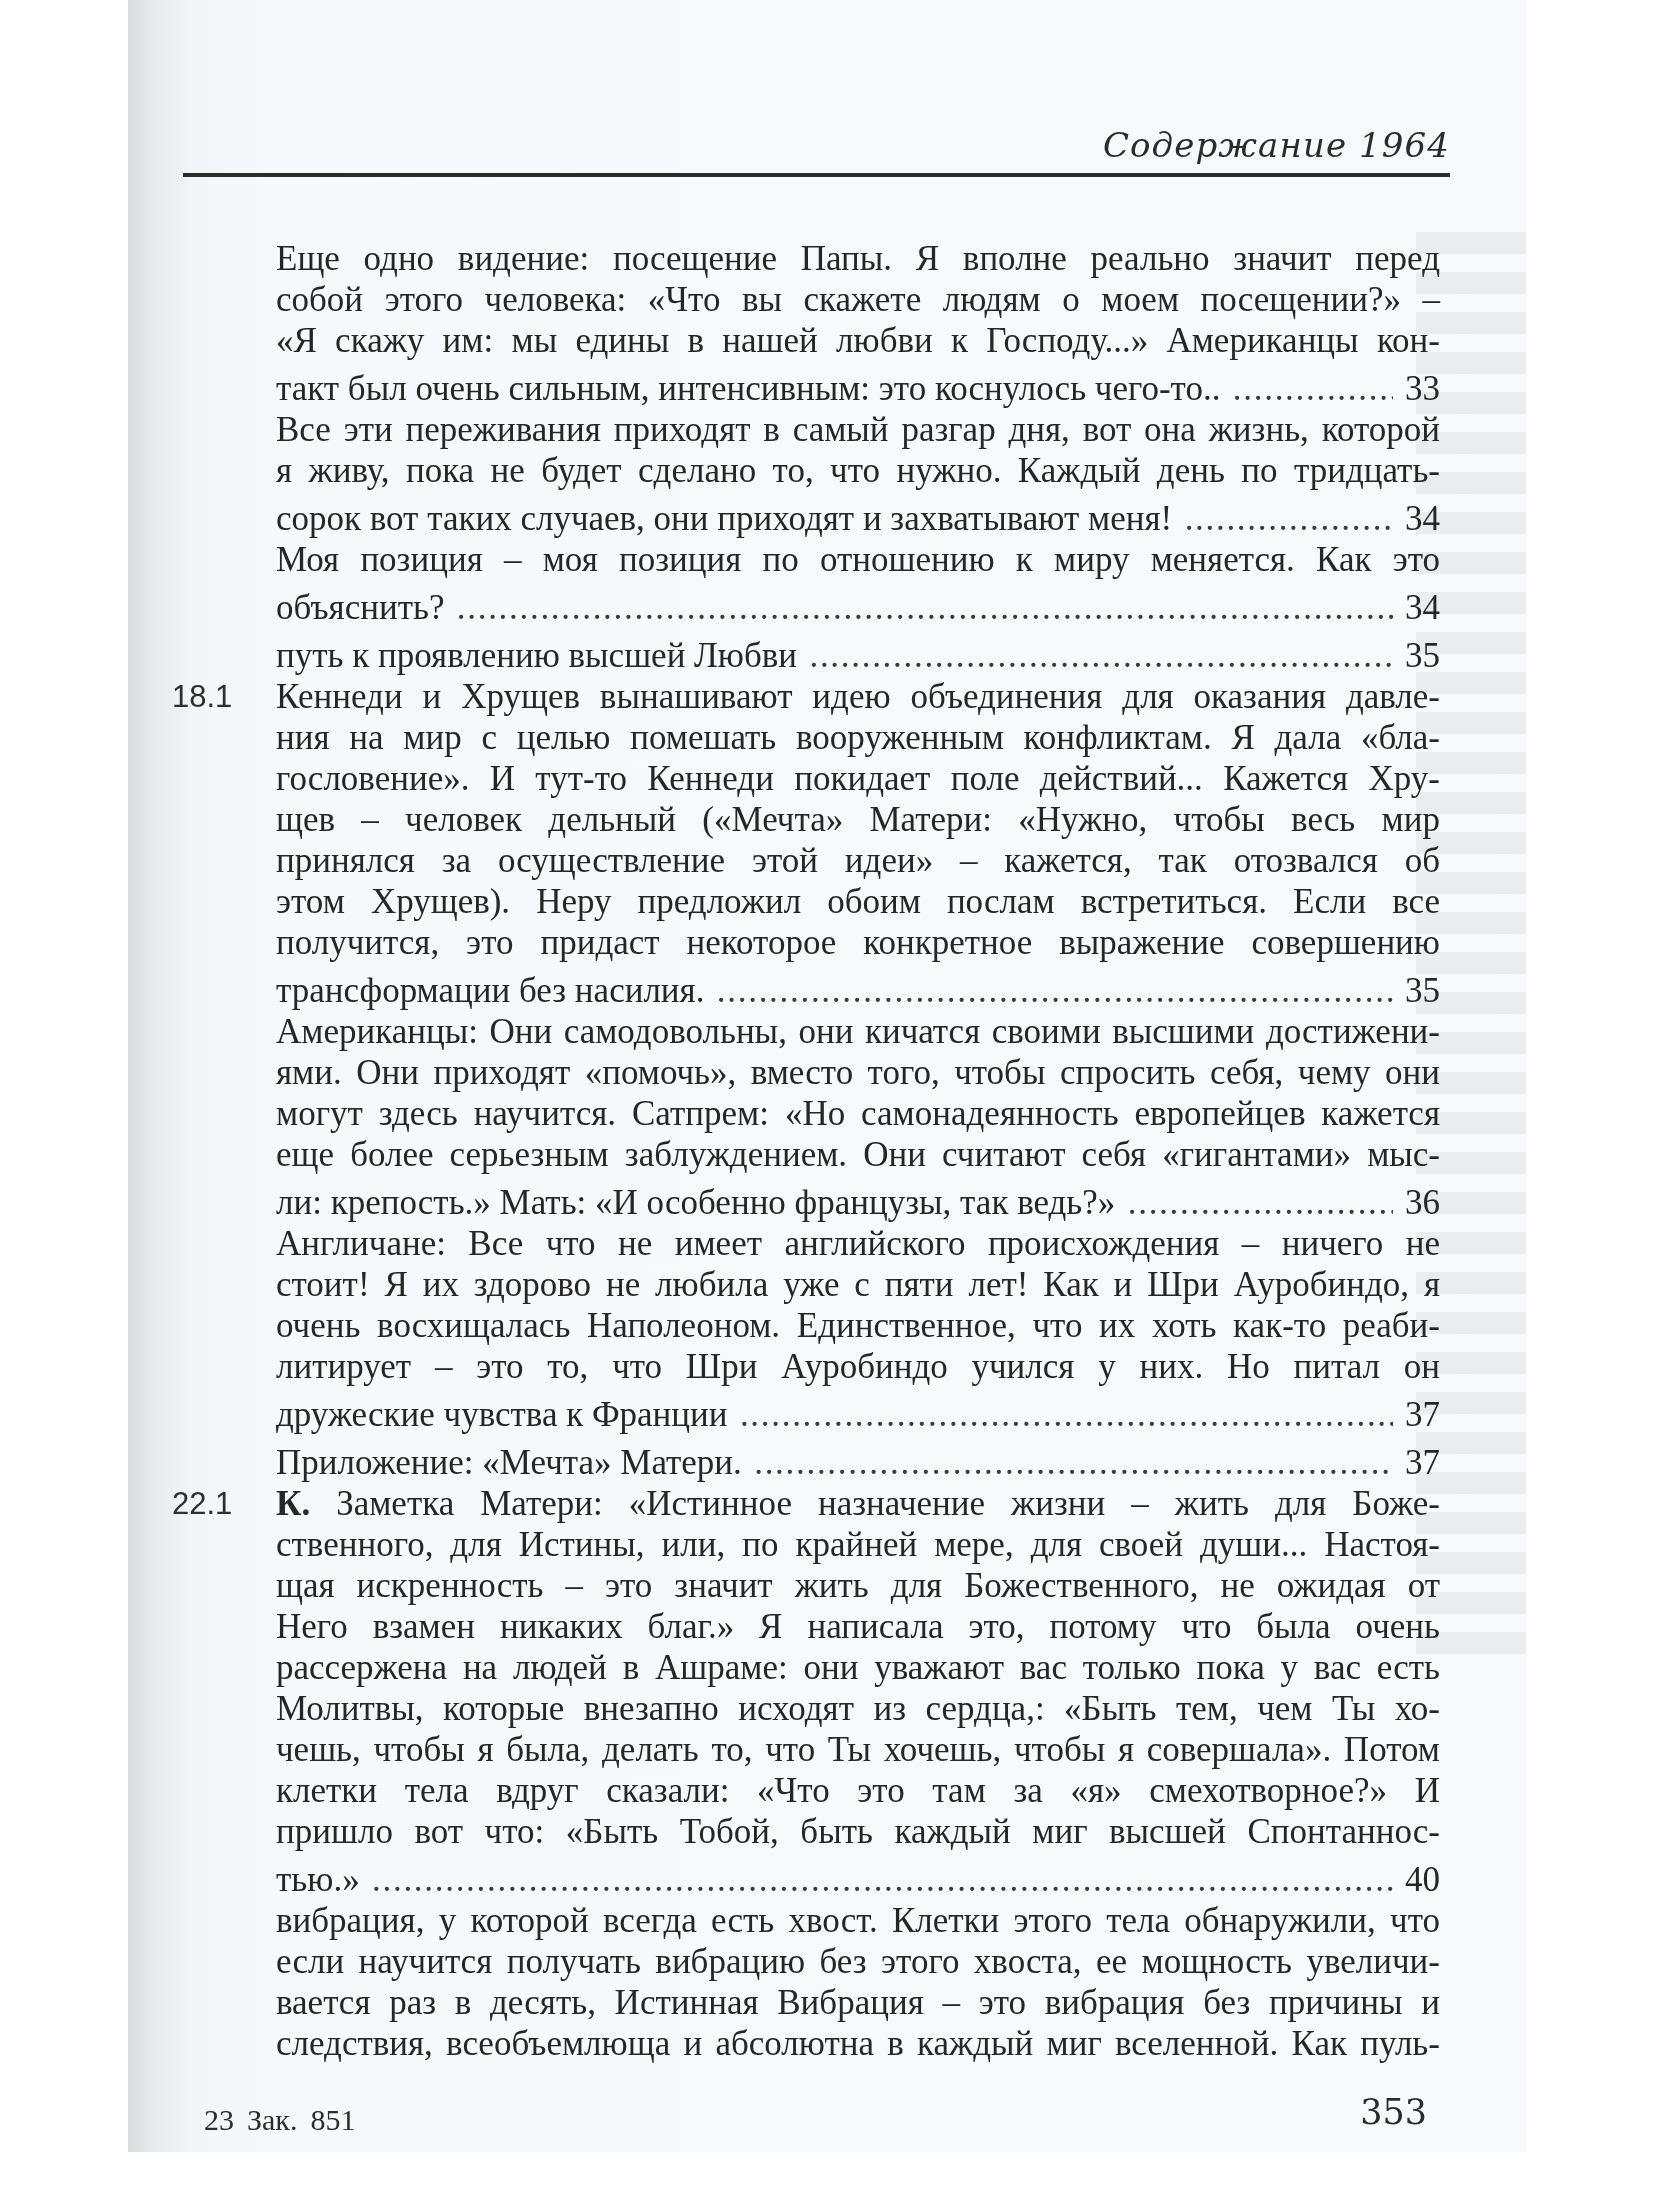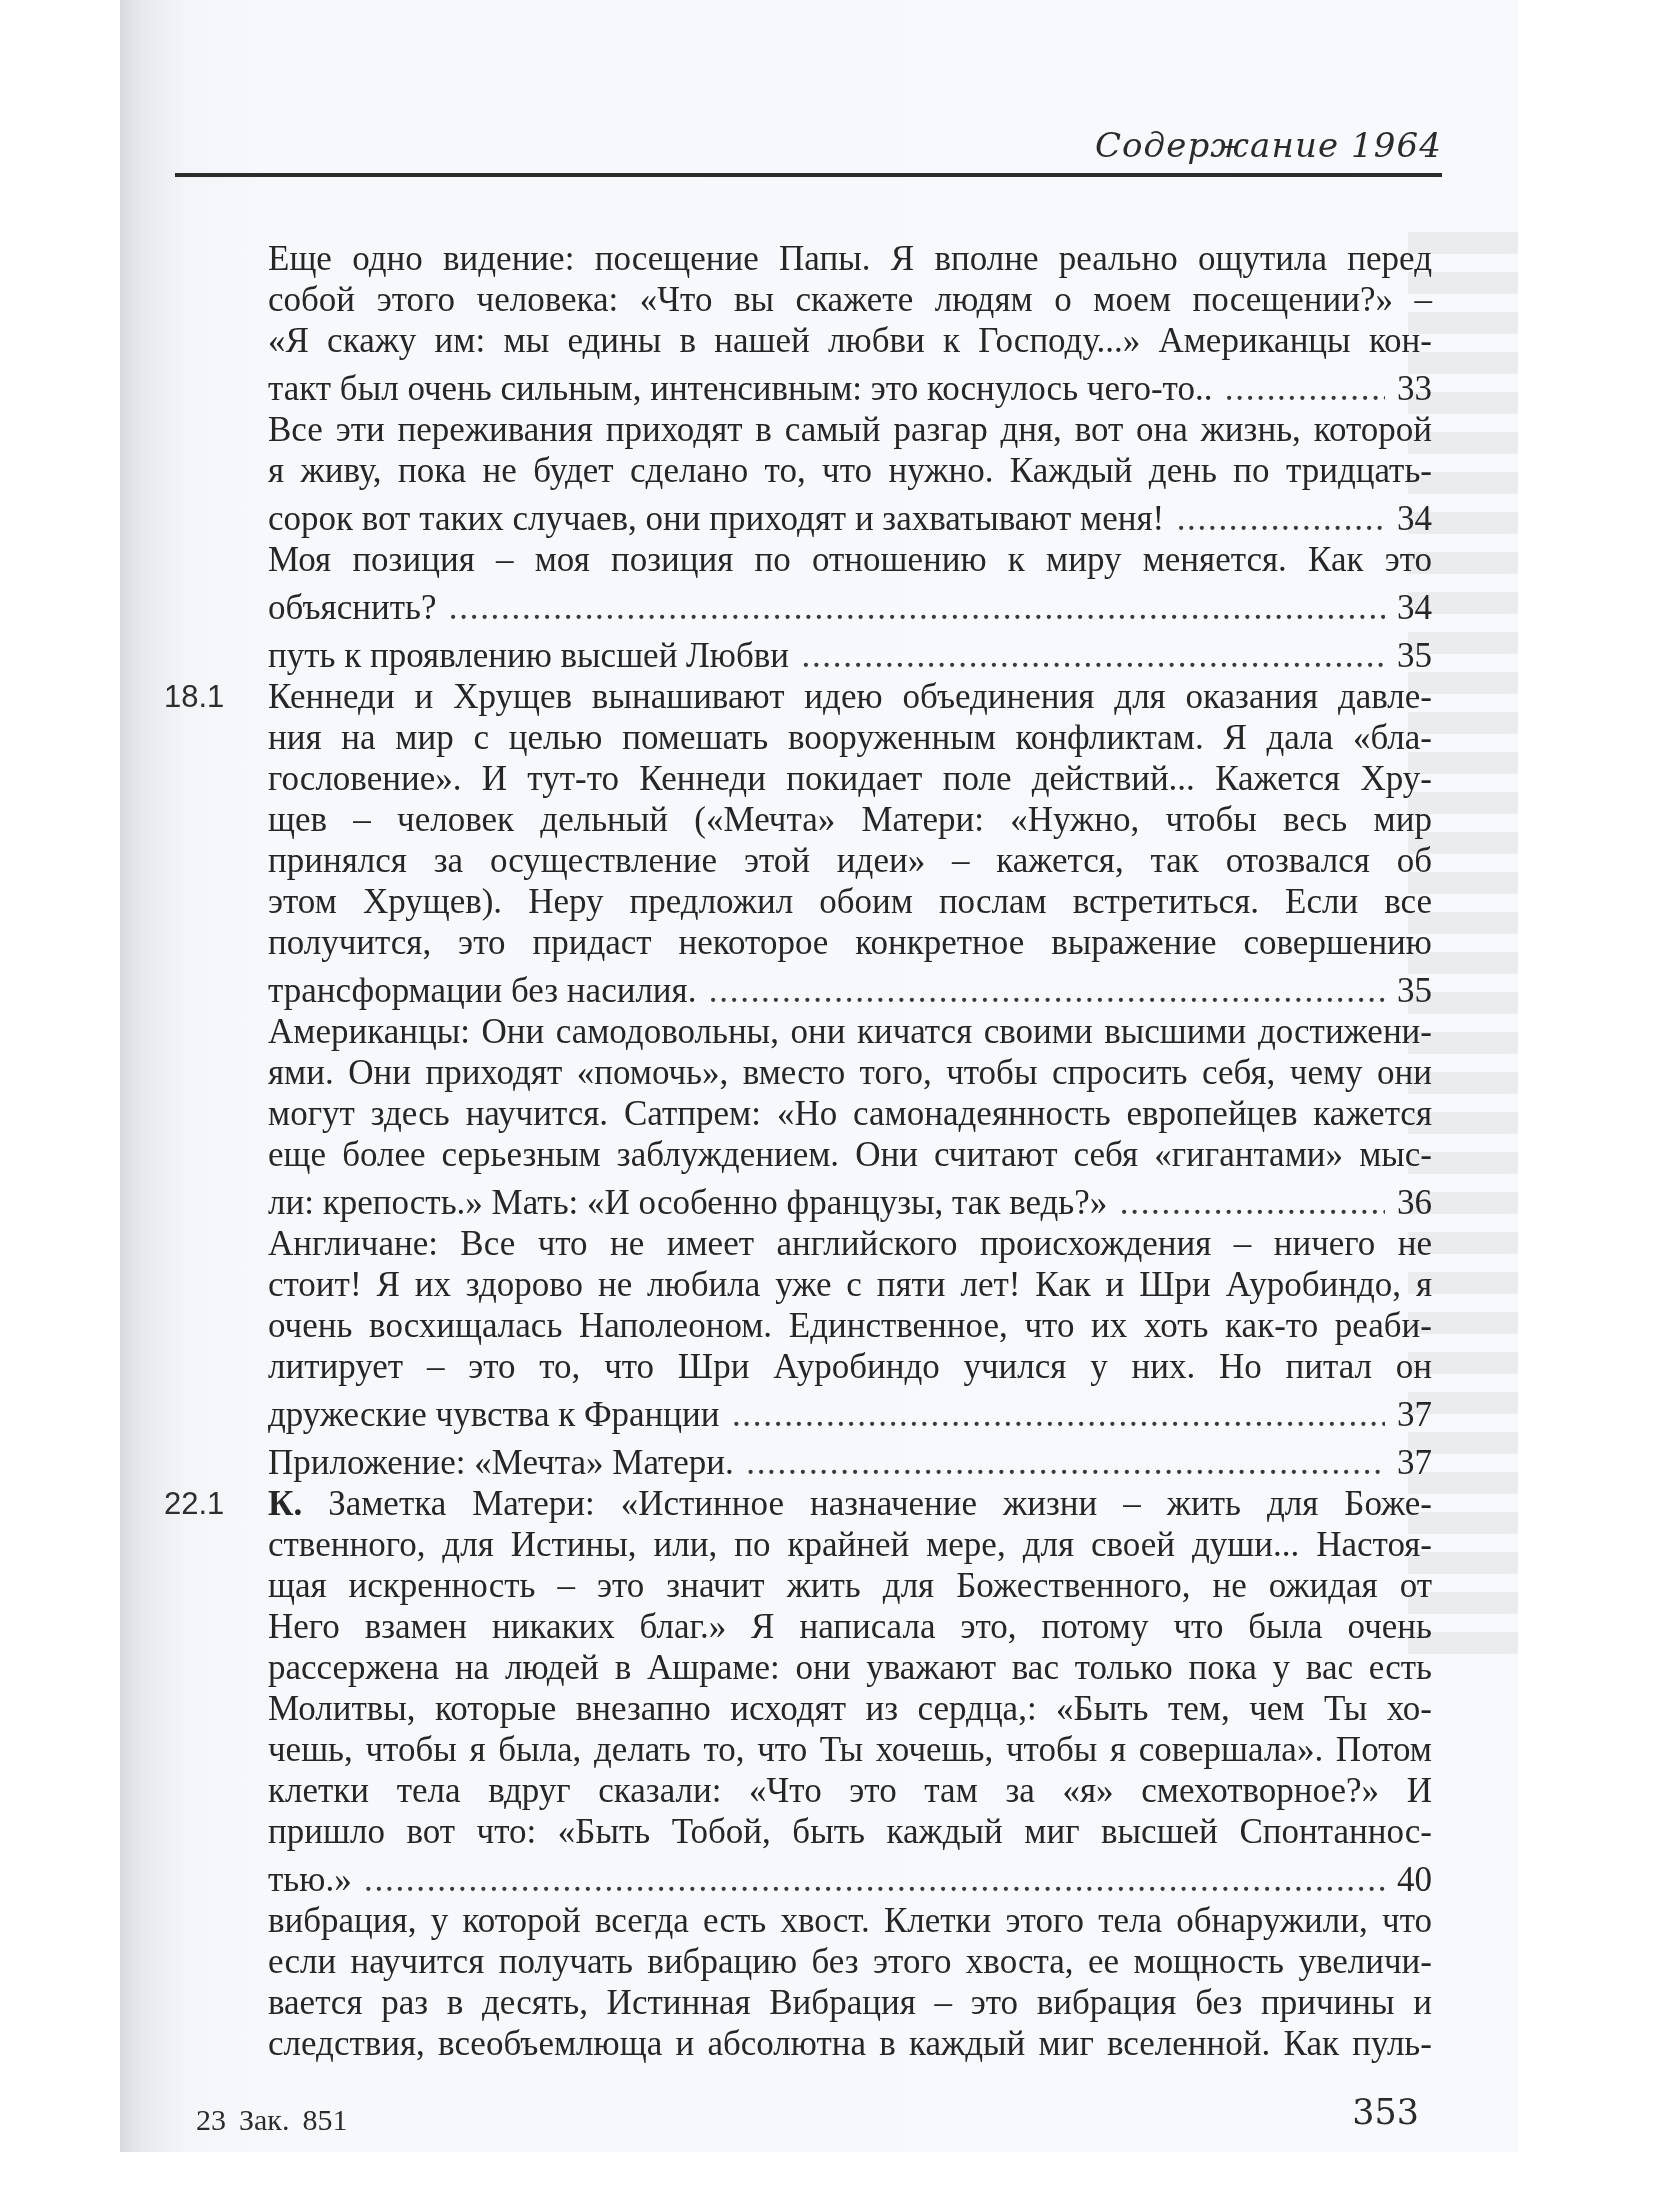--- a/index.html
+++ b/index.html
@@ -3,21 +3,21 @@
 <meta charset="utf-8">
 <style>
   html, body { margin: 0; padding: 0; }
   body {
     width: 1654px; height: 2205px; position: relative; overflow: hidden;
     background: #ffffff;
     font-family: "DejaVu Serif", "Liberation Serif", serif;
     color: #2a2a2a;
   }
   .page {
-    position: absolute; left: 120px; top: 0; width: 1398px; height: 2152px;
+    position: absolute; left: 128px; top: 0; width: 1398px; height: 2152px;
     background: linear-gradient(to right, #d9dadd 0px, #e8e9ec 22px, #f4f5f8 66px, #f7f8fb 143px, #f8f9fc 100%);
   }
   .header-title {
     position: absolute; right: 76px; top: 125px;
     font-family: "DejaVu Serif", "Liberation Serif", serif;
     font-style: italic; font-size: 34px; letter-spacing: 1.1px; color: #2b2b2b;
     white-space: nowrap;
   }
   .header-rule {
     position: absolute; left: 55px; right: 76px; top: 173px; height: 3.9px;
@@ -64,21 +64,21 @@
 <body>
 
 <div class="page">
   <div class="ghost"></div>
 
   <div class="header-title">Содержание 1964</div>
   <div class="header-rule"></div>
 
   <div class="toc" id="toc">
       <div class="entry">
-        <span class="para-line">Еще одно видение: посещение Папы. Я вполне реально ощутила перед</span>
+        <span class="para-line">Еще одно видение: посещение Папы. Я вполне реально значит перед</span>
         <span class="para-line">собой этого человека: «Что вы скажете людям о моем посещении?» –</span>
         <span class="para-line">«Я скажу им: мы едины в нашей любви к Господу...» Американцы кон-</span>
         <div class="entry-line">
           <span>такт был очень сильным, интенсивным: это коснулось чего-то..</span>
           <span class="lead"></span>
           <span class="pg">33</span>
         </div>
       </div>
       <div class="entry">
         <span class="para-line">Все эти переживания приходят в самый разгар дня, вот она жизнь, которой</span>

